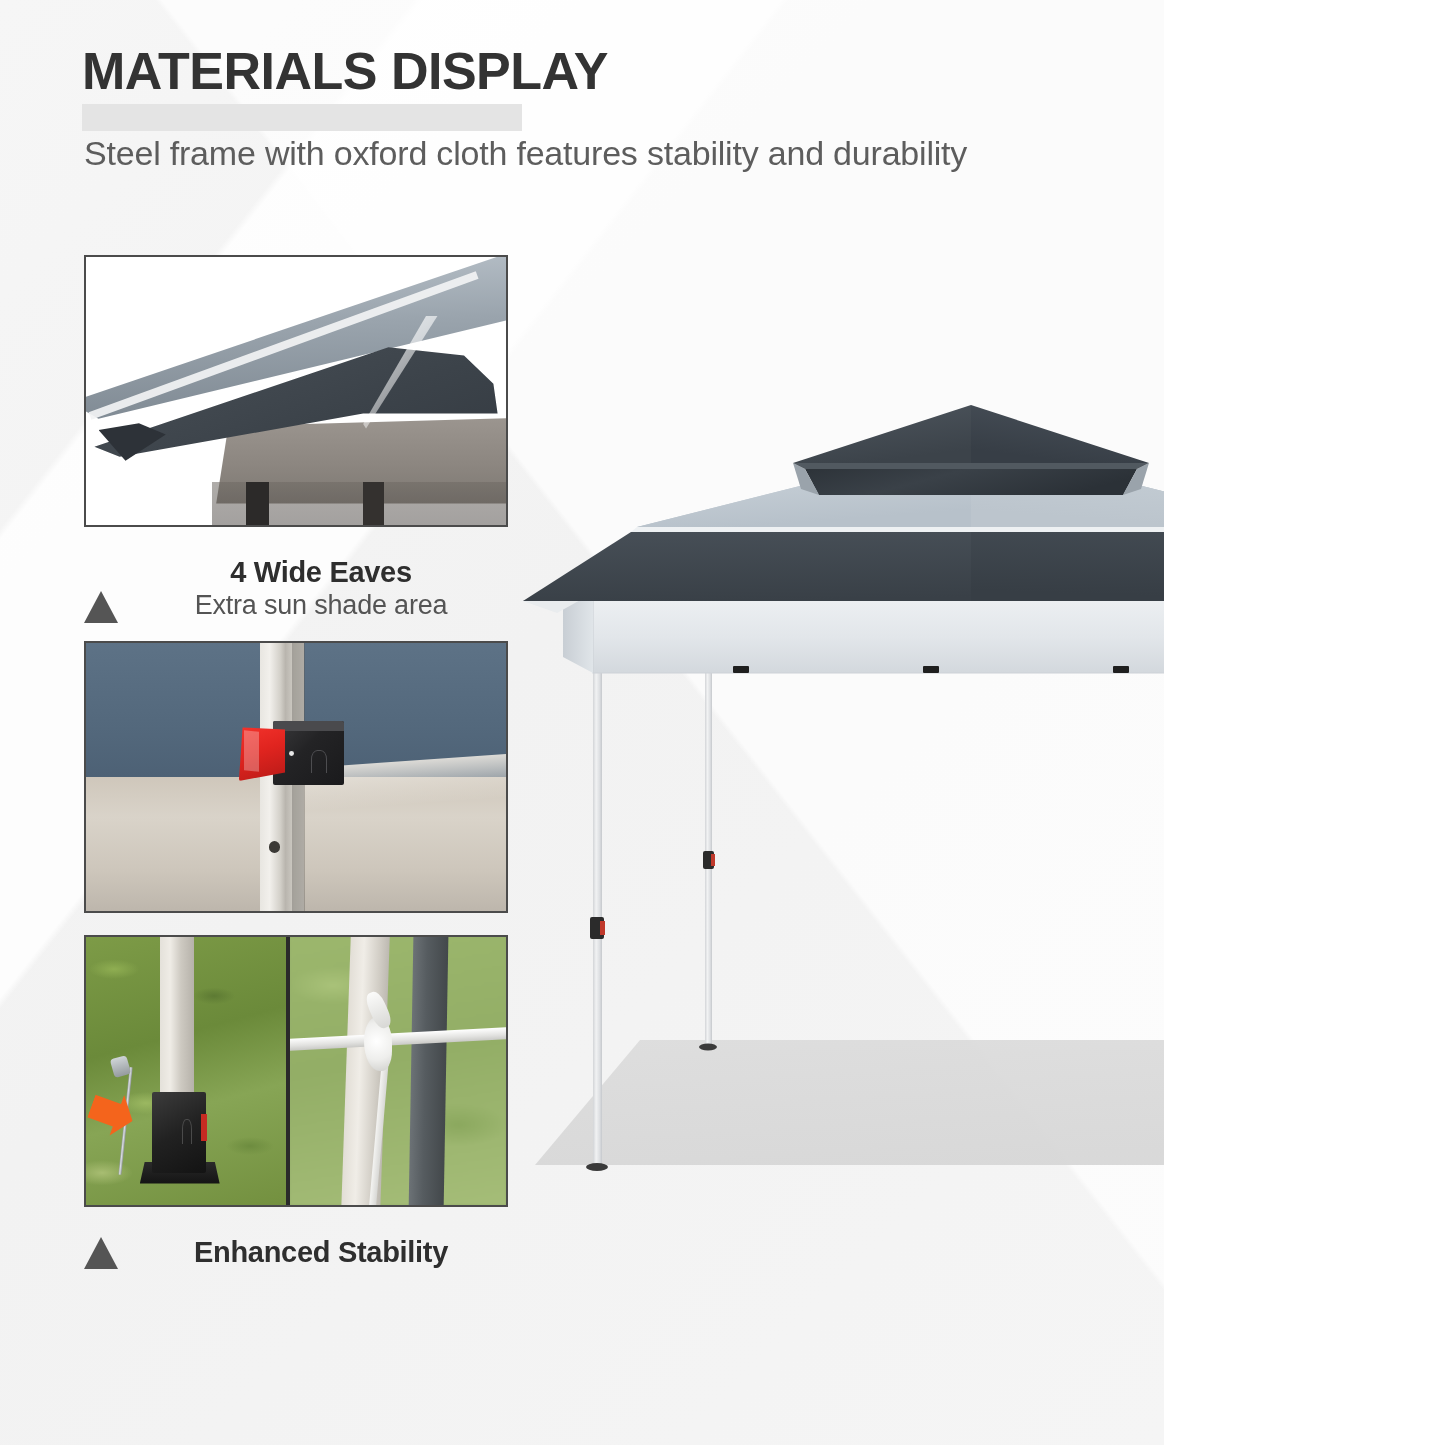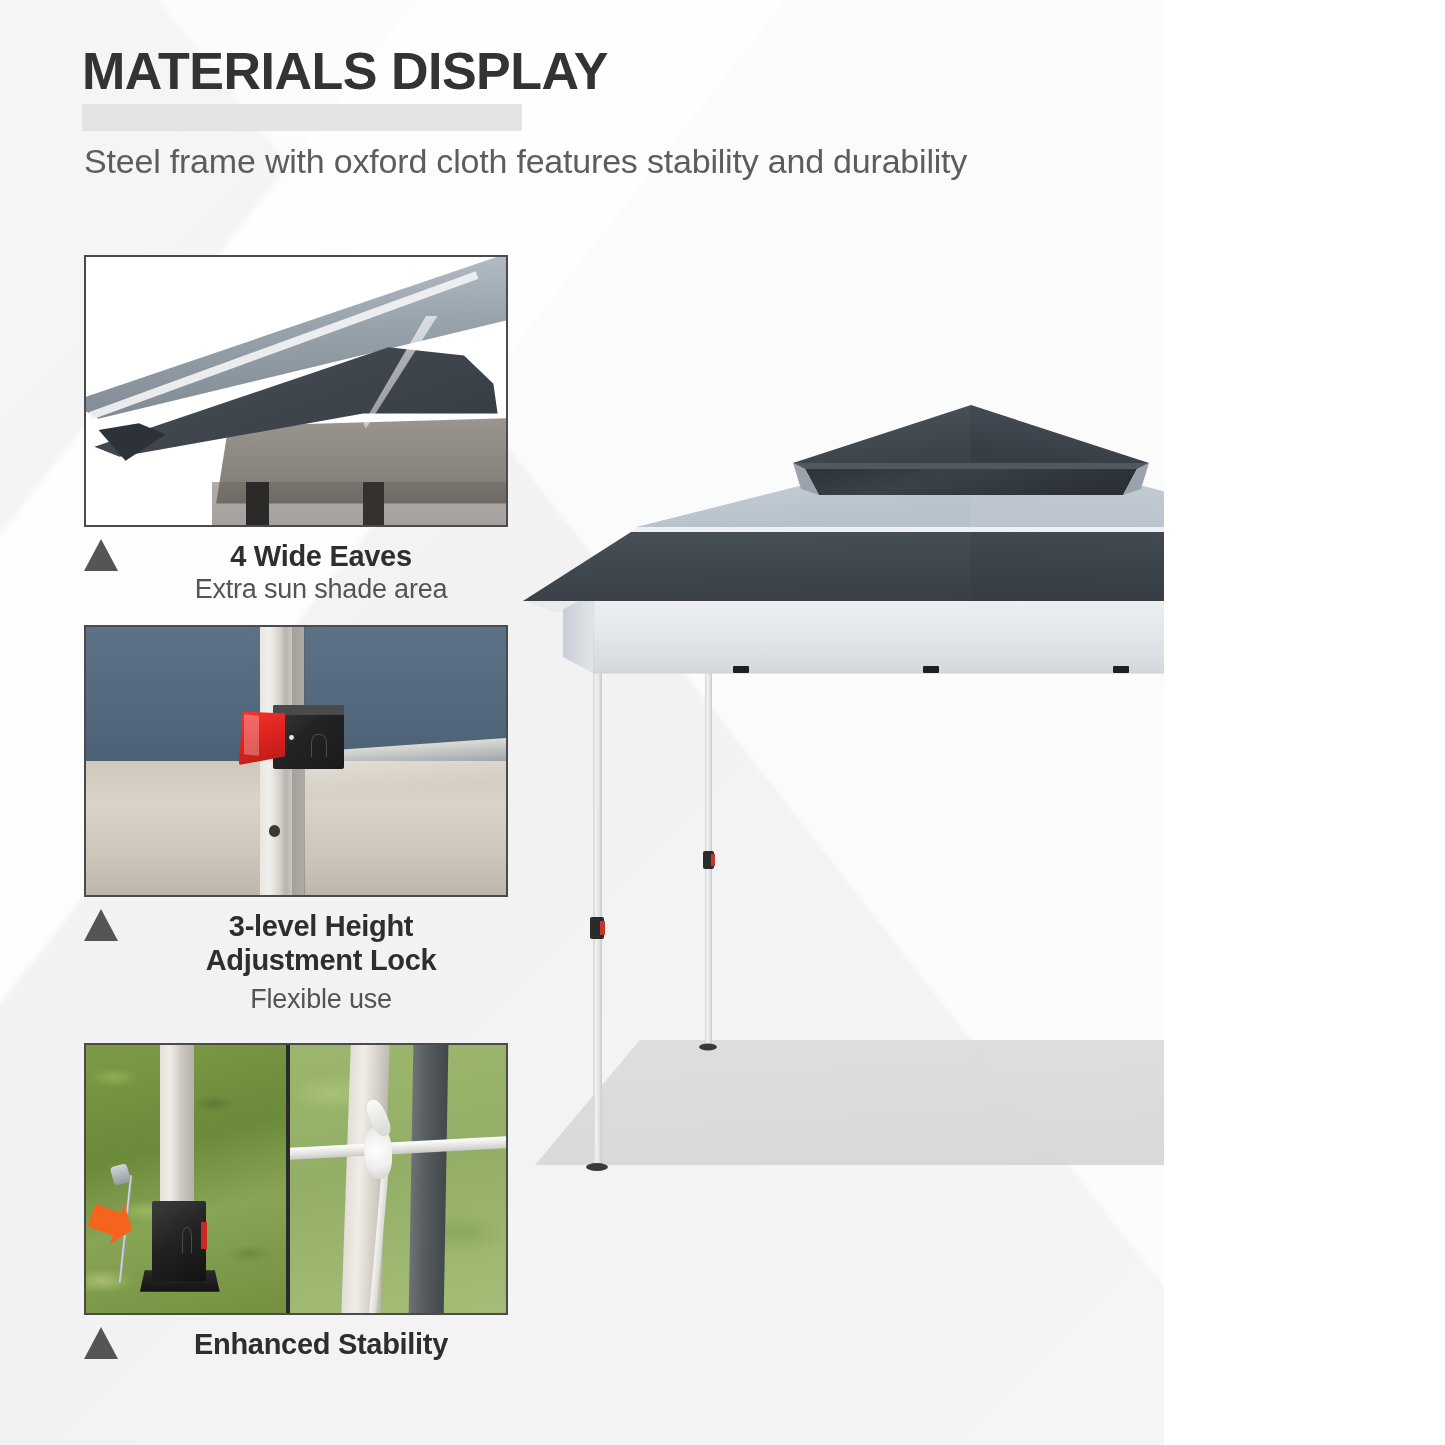--- a/index.html
+++ b/index.html
@@ -65,21 +65,21 @@
     font-size: 52px;
     font-weight: 700;
     letter-spacing: -0.5px;
     color: #333333;
     line-height: 1.05;
     white-space: nowrap;
   }
   .page-subtitle {
     position: absolute;
     left: 84px;
-    top: 142px;
+    top: 134px;
     margin: 0;
     font-size: 34px;
     font-weight: 300;
     color: #5d5d5d;
     letter-spacing: -0.2px;
     white-space: nowrap;
   }
 
   
   .features {
@@ -94,22 +94,22 @@
     width: 424px;
     height: 272px;
     border: 2px solid #4b4b4b;
     box-sizing: border-box;
     overflow: hidden;
     background: #ffffff;
   }
   .caption {
     position: relative;
     display: flex;
-    align-items: flex-start;
-    padding-top: 12px;
+    align-items: flex-end;
+    padding-top: 28px;
     padding-bottom: 4px;
   }
   .tri {
     width: 0;
     height: 0;
     border-left: 17px solid transparent;
     border-right: 17px solid transparent;
     border-bottom: 32px solid #555555;
     flex: 0 0 auto;
     margin-right: 10px;
@@ -454,28 +454,20 @@
         <div class="lock-ground-hi"></div>
         <div class="lock-pole"></div>
         <div class="lock-pole-shadow"></div>
         <div class="lock-hole"></div>
         <div class="lock-body"></div>
         <div class="lock-body-top"></div>
         <div class="lock-slot"></div>
         <div class="lock-lever"></div>
         <div class="lock-lever-hi"></div>
         <div class="lock-dot"></div>
-      </div>
-      <div class="caption">
-        <div class="tri"></div>
-        <div class="cap-text">
-          <div class="cap-title">3-level Height</div>
-          <div class="cap-title">Adjustment Lock</div>
-          <div class="cap-sub" style="margin-top:6px;">Flexible use</div>
-        </div>
       </div>
     </div>
 
     <div class="feature" style="margin-top:22px;">
       <div class="thumb">
         <div class="st-left">
           <div class="grassL"></div>
           <div class="st-pole"></div>
           <div class="st-foot-plate"></div>
           <div class="st-foot"></div>

